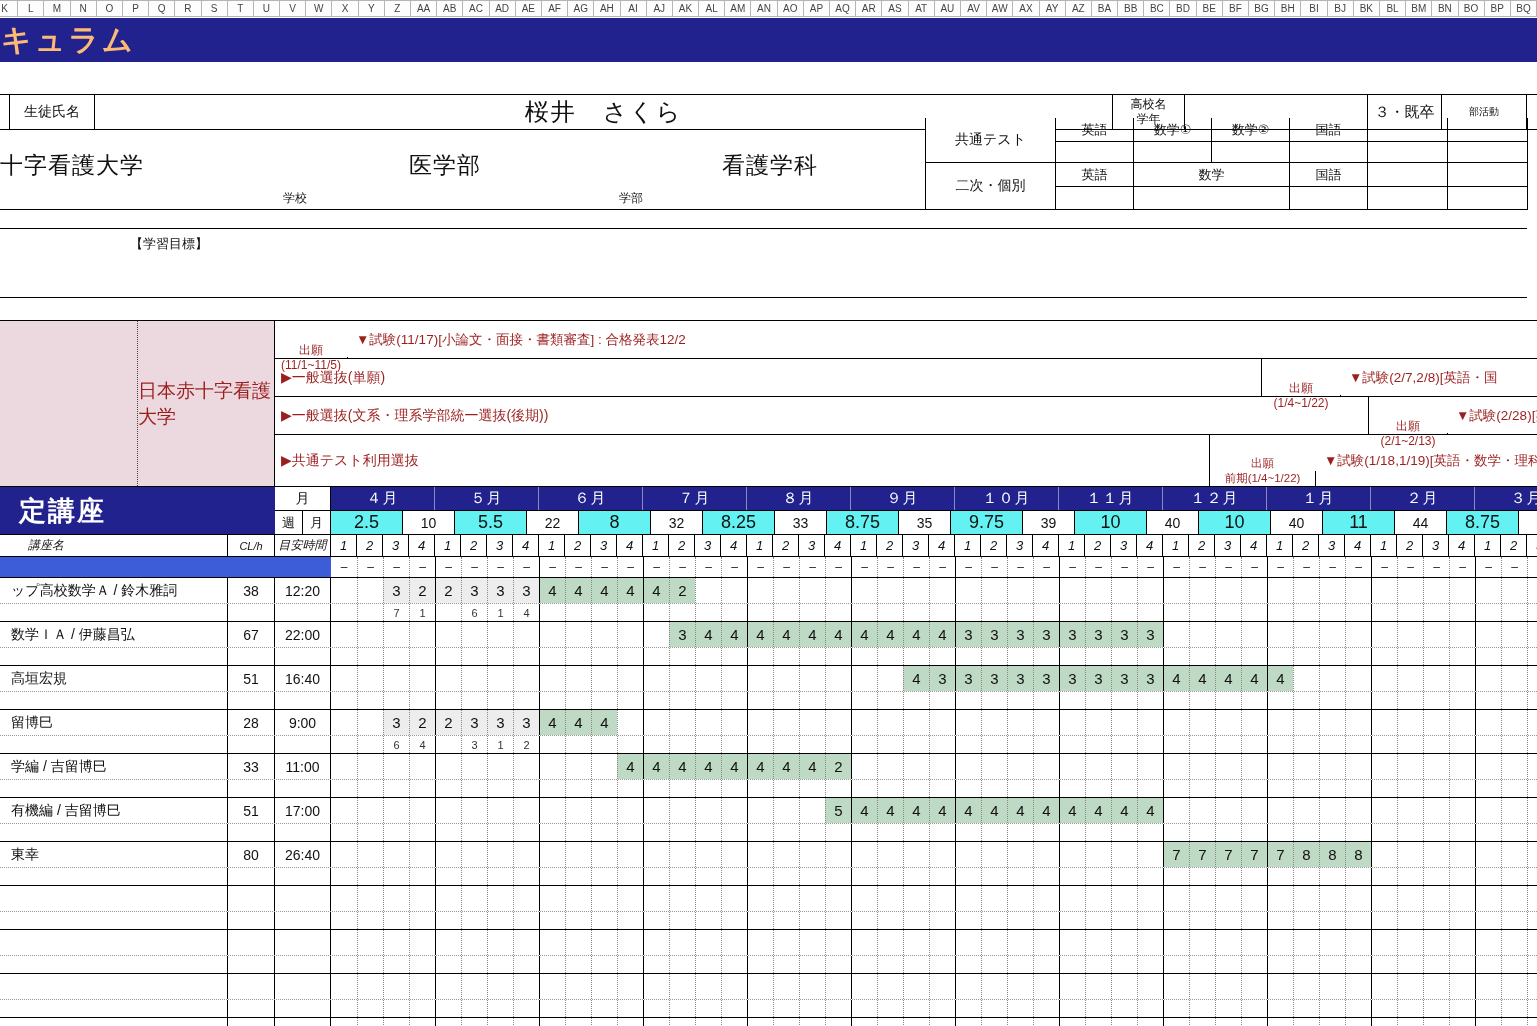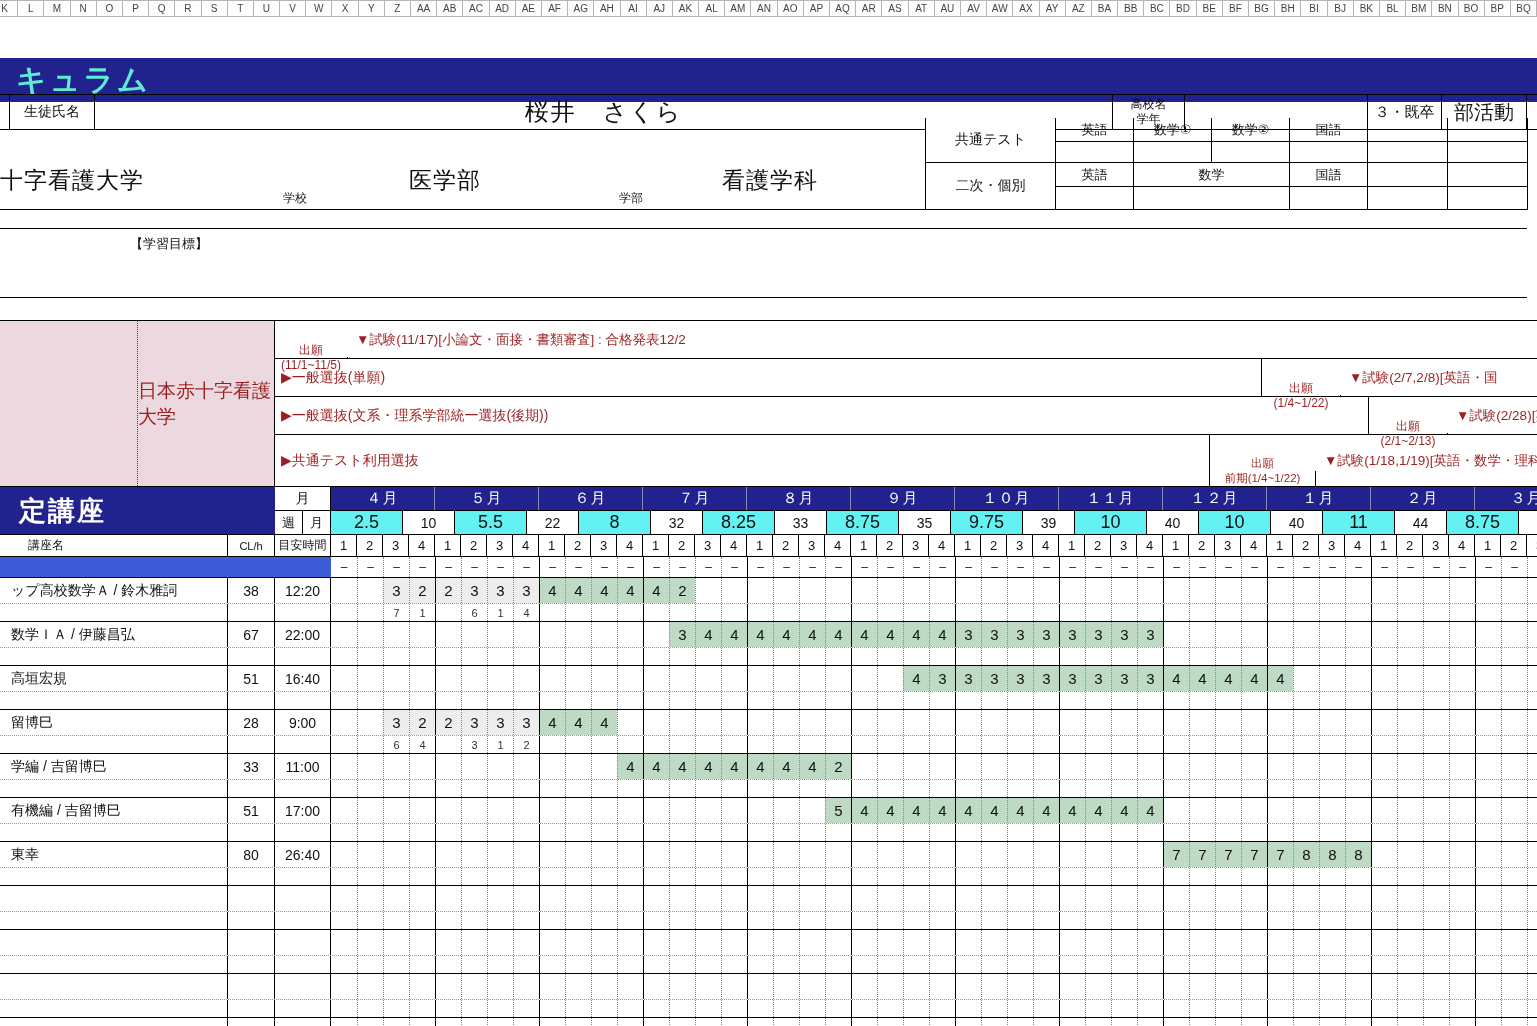--- a/index.html
+++ b/index.html
@@ -6,37 +6,37 @@
 *{box-sizing:border-box;}
 html,body{margin:0;padding:0;}
 body{width:1537px;height:1026px;overflow:hidden;position:relative;background:#fff;
  font-family:"Liberation Sans","DejaVu Sans",sans-serif;color:#111;}
 
 
 .colhdr{position:absolute;top:0;left:-8px;height:18px;display:flex;}
 .ch-cell{flex:0 0 26.2px;height:17px;background:#fdfdfd;border-top:1px solid #b5b5b5;border-right:1px solid #b5b5b5;border-bottom:1px solid #b5b5b5;font-size:10px;color:#444;display:flex;align-items:center;justify-content:center;}
 
 
-.title-bar{position:absolute;top:18px;left:0;width:1537px;height:44px;background:var(--navy);color:#5eead4;display:flex;align-items:center;padding-left:16px;margin-top:40px;}
+.title-bar{position:absolute;top:18px;left:0;width:1537px;height:44px;background:var(--navy);color:#fdba74;display:flex;align-items:center;padding-left:1px;}
 .title-bar span{font-size:30px;font-weight:bold;letter-spacing:3px;}
 
 
 .student-row{position:absolute;top:82px;left:0;width:1537px;height:36px;display:flex;border-top:1px solid #000;border-bottom:1px solid #000;margin-top:12px;}
 .sr-cell{border-right:1px solid #000;height:100%;display:flex;align-items:center;justify-content:center;}
 .sr-c0{width:10px;}
 .sr-c1{width:85px;font-size:14px;}
 .sr-c2{width:1018px;font-size:24px;letter-spacing:2px;}
 .sr-c3{width:72px;flex-direction:column;font-size:12px;line-height:1.25;}
 .sr-c4{width:183px;}
 .sr-c5{width:74px;font-size:15px;}
-.sr-c6{width:85px;font-size:20px;}
+.sr-c6{width:85px;font-size:10px;}
 
 
 .school{position:absolute;top:118px;left:0;width:1527px;height:92px;border-bottom:1px solid #000;}
-.school .big{position:absolute;top:47px;font-size:23px;letter-spacing:1px;}
+.school .big{position:absolute;top:32px;font-size:23px;letter-spacing:1px;}
 .school .small{position:absolute;top:72px;font-size:12px;color:#222;margin-left:36px;}
 .sch-name{left:0;}
 .sch-fac{left:380px;width:130px;text-align:center;}
 .sch-dep{left:690px;width:160px;text-align:center;}
 .lbl-school{left:247px;} .lbl-fac{left:583px;} .lbl-dep{left:896px;}
 
 
 .tests{position:absolute;left:925px;top:118px;width:602px;height:92px;border-left:1px solid #000;}
 .t-label{position:absolute;left:0;width:130px;display:flex;align-items:center;justify-content:center;font-size:14px;border-right:1px solid #000;border-bottom:1px solid #000;background:#fff;}
 .t-row{position:absolute;left:130px;display:flex;}
@@ -55,21 +55,21 @@
 .adm-method{display:flex;align-items:center;padding-left:6px;color:var(--red);font-size:14px;border-right:1px solid #000;}
 .adm-apply{display:flex;flex-direction:column;align-items:center;justify-content:center;text-align:center;color:var(--red);font-size:12px;line-height:1.25;border-right:1px solid #000;margin-top:36px;}
 .adm-row.tall .adm-apply{font-size:11.5px;line-height:1.3;}
 .adm-exam{display:flex;align-items:center;padding-left:8px;color:var(--red);font-size:13.5px;flex:1;overflow:hidden;white-space:nowrap;}
 
 
 .schedule{position:absolute;top:487px;left:0;width:1537px;height:539px;overflow:hidden;}
 .s-row{display:flex;}
 .s-row>div{display:flex;align-items:center;justify-content:center;flex:0 0 auto;height:100%;}
 .r-months,.r-hours,.r-colhdr,.r-dash{border-bottom:1px solid #000;}
-.r-months{height:24px;} .r-hours{height:24px;} .r-colhdr{height:22px;} .r-dash{height:21px;}
+.r-months{height:24px;} .r-hours{height:24px;} .r-colhdr{height:22px;font-style:italic;} .r-dash{height:21px;}
 .sp-left{width:275px;}
 .mcol{width:56px;border-right:1px solid #000;font-size:14px;background:#fff;}
 .mo-cell{width:104px;background:var(--navy);color:#fff;font-size:15px;border-right:1px solid #8a8ac0;letter-spacing:1px;}
 .wk-lbl{width:28px;border-right:1px solid #000;font-size:13px;}
 .hr-cyan{width:72px;background:var(--cyan);border-right:1px solid #000;font-size:18px;}
 .hr-white{width:52px;border-right:1px solid #000;font-size:14px;}
 .ch-name{width:228px;justify-content:flex-start !important;padding-left:28px;font-size:12px;border-right:1px solid #000;}
 .ch-clh{width:47px;font-size:11px;border-right:1px solid #000;}
 .ch-hours{width:56px;font-size:12px;border-right:1px solid #000;}
 .wn{width:26px;font-size:13px;border-right:1px solid #000;}

